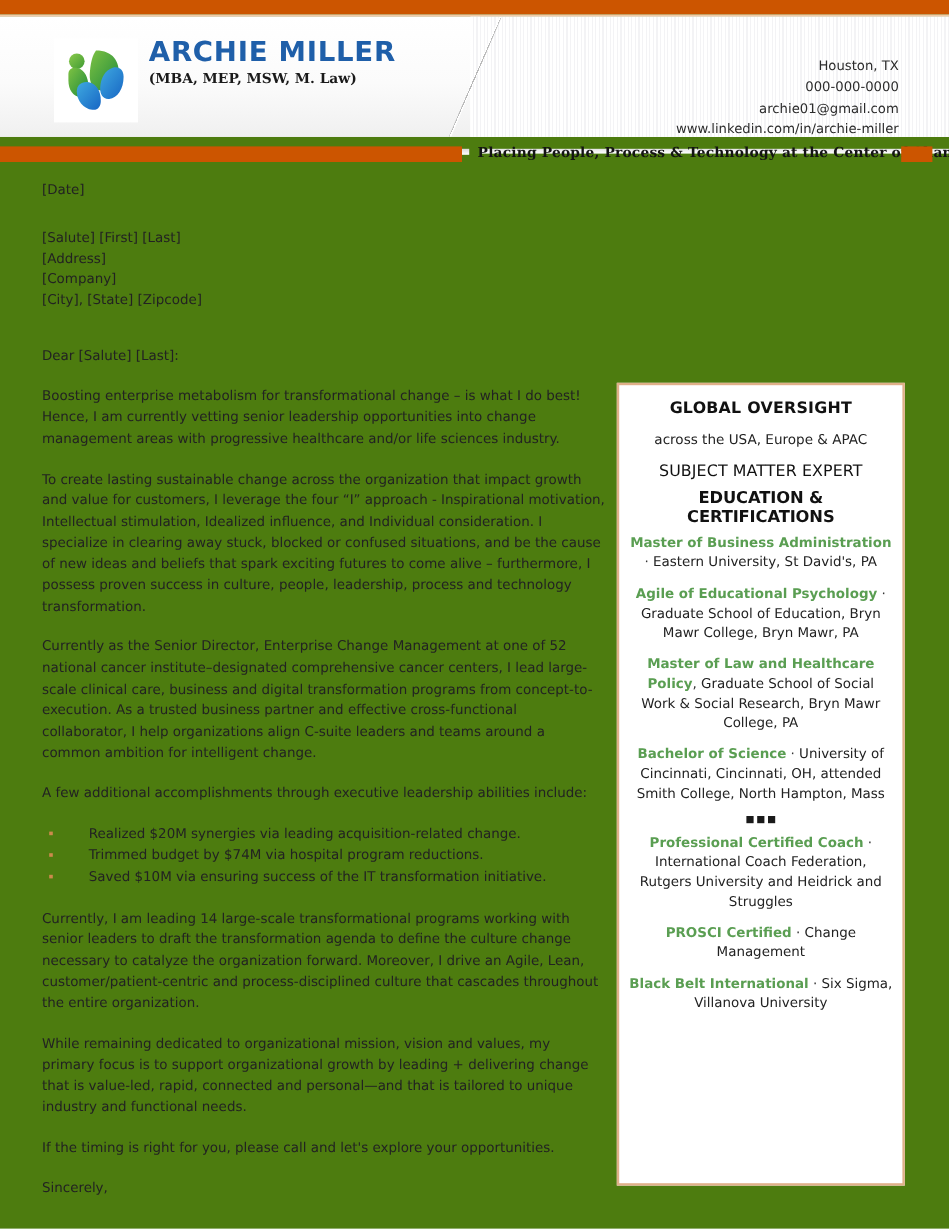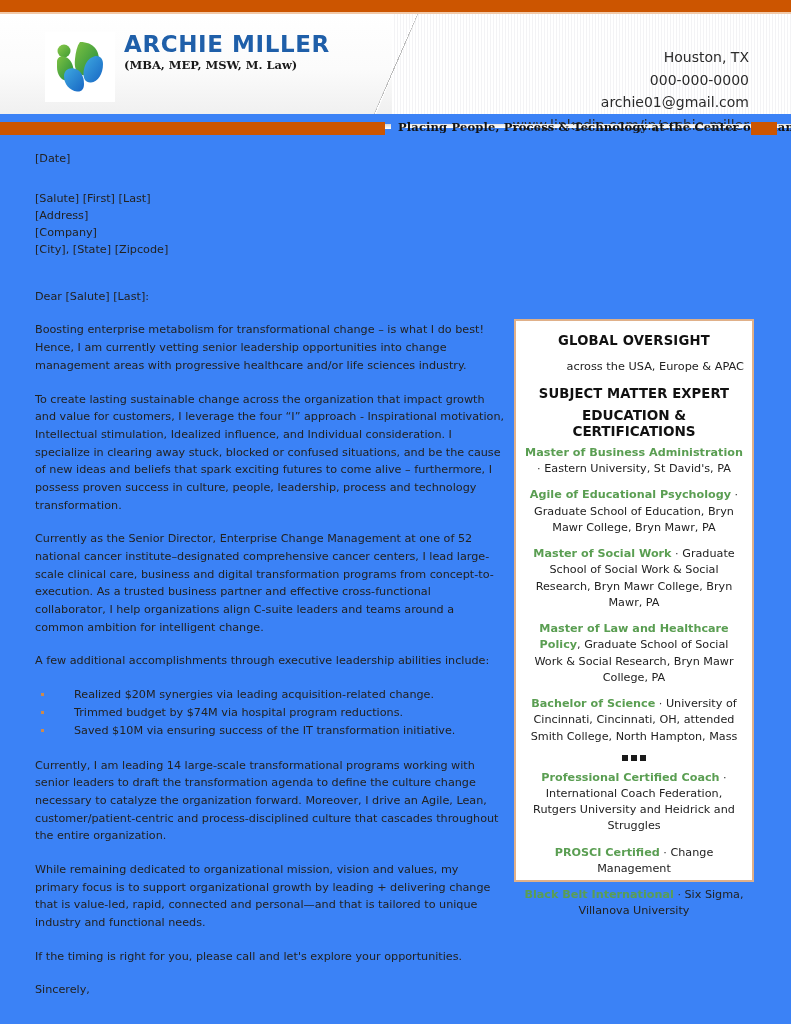--- a/index.html
+++ b/index.html
@@ -11,21 +11,21 @@
     width: 791px; height: 1024px;
     font-family: "DejaVu Sans", sans-serif;
     position: relative;
     overflow: hidden;
   }
 
   
   .page {
     position: relative;
     width: 791px; height: 1024px;
-    background: #3b82f6;
+    background: #4d7c0f;
     overflow: hidden;
   }
 
   
   .top-band {
     position: absolute;
     left: 0; top: 0;
     width: 791px; height: 12px;
     background: #cc5500;
   }
@@ -108,21 +108,21 @@
     color: #4e8a4e;
     letter-spacing: 0.1px;
     margin: 0;
   }
 
   .contact {
     position: absolute;
     right: 42px; top: 32px;
     text-align: right;
     font-family: "DejaVu Sans", sans-serif;
-    font-size: 14px;
+    font-size: 11px;
     color: #2b2b2b;
     line-height: 1.62;
   }
   .contact div { white-space: nowrap; }
 
   
   .header-shadow {
     position: absolute;
     left: 0; top: 110px;
     width: 391px; height: 5px;
@@ -196,42 +196,41 @@
     position: absolute;
     left: 0; top: 7px;
     width: 3px; height: 3px;
     background: #cc8a4d;
   }
 
   
   .sidebox {
     position: absolute;
     left: 514px; top: 319px;
-    width: 240px; height: 563px;
+    width: 240px; height: 669px;
     border: 2px solid #e0b089;
     background: #ffffff;
     padding: 10px 8px 8px 8px;
     text-align: center;
     font-family: "DejaVu Sans", sans-serif;
   }
   .sb-h1 {
     font-weight: bold;
     font-size: 13.2px;
     color: #111111;
     letter-spacing: 0.2px;
     margin: 2px 0 3px 0;
   }
   .sb-sub {
     font-size: 11.3px;
     color: #222222;
     margin: 12px 0 13px 0;
-    text-align: right;
   }
   .sb-h2 {
-    font-weight: bold;
+    font-weight: normal;
     font-size: 13.2px;
     color: #111111;
     letter-spacing: 0.1px;
     margin: 0 0 6px 0;
   }
   .sb-list {
     font-size: 11.3px;
     color: #222222;
     line-height: 1.72;
     margin: 0 0 11px 0;
@@ -369,23 +368,20 @@
 
     <div class="sb-h3">EDUCATION &amp; CERTIFICATIONS</div>
 
     <div class="edu-item">
       <span class="deg">Master of Business Administration</span><span class="sep"> · </span><span>Eastern University, St David's, PA</span>
     </div>
     <div class="edu-item">
       <span class="deg">Agile of Educational Psychology</span><span class="sep"> · </span><span>Graduate School of Education, Bryn Mawr College, Bryn Mawr, PA</span>
     </div>
     <div class="edu-item">
-      <span class="deg">Master of Social Work</span><span class="sep"> · </span><span>Graduate School of Social Work &amp; Social Research, Bryn Mawr College, Bryn Mawr, PA</span>
-    </div>
-    <div class="edu-item">
       <span class="deg">Master of Law and Healthcare Policy</span><span class="sep">, </span><span>Graduate School of Social Work &amp; Social Research, Bryn Mawr College, PA</span>
     </div>
     <div class="edu-item">
       <span class="deg">Bachelor of Science</span><span class="sep"> · </span><span>University of Cincinnati, Cincinnati, OH, attended Smith College, North Hampton, Mass</span>
     </div>
 
     <div class="divider-squares">
       <span></span><span></span><span></span>
     </div>
 

